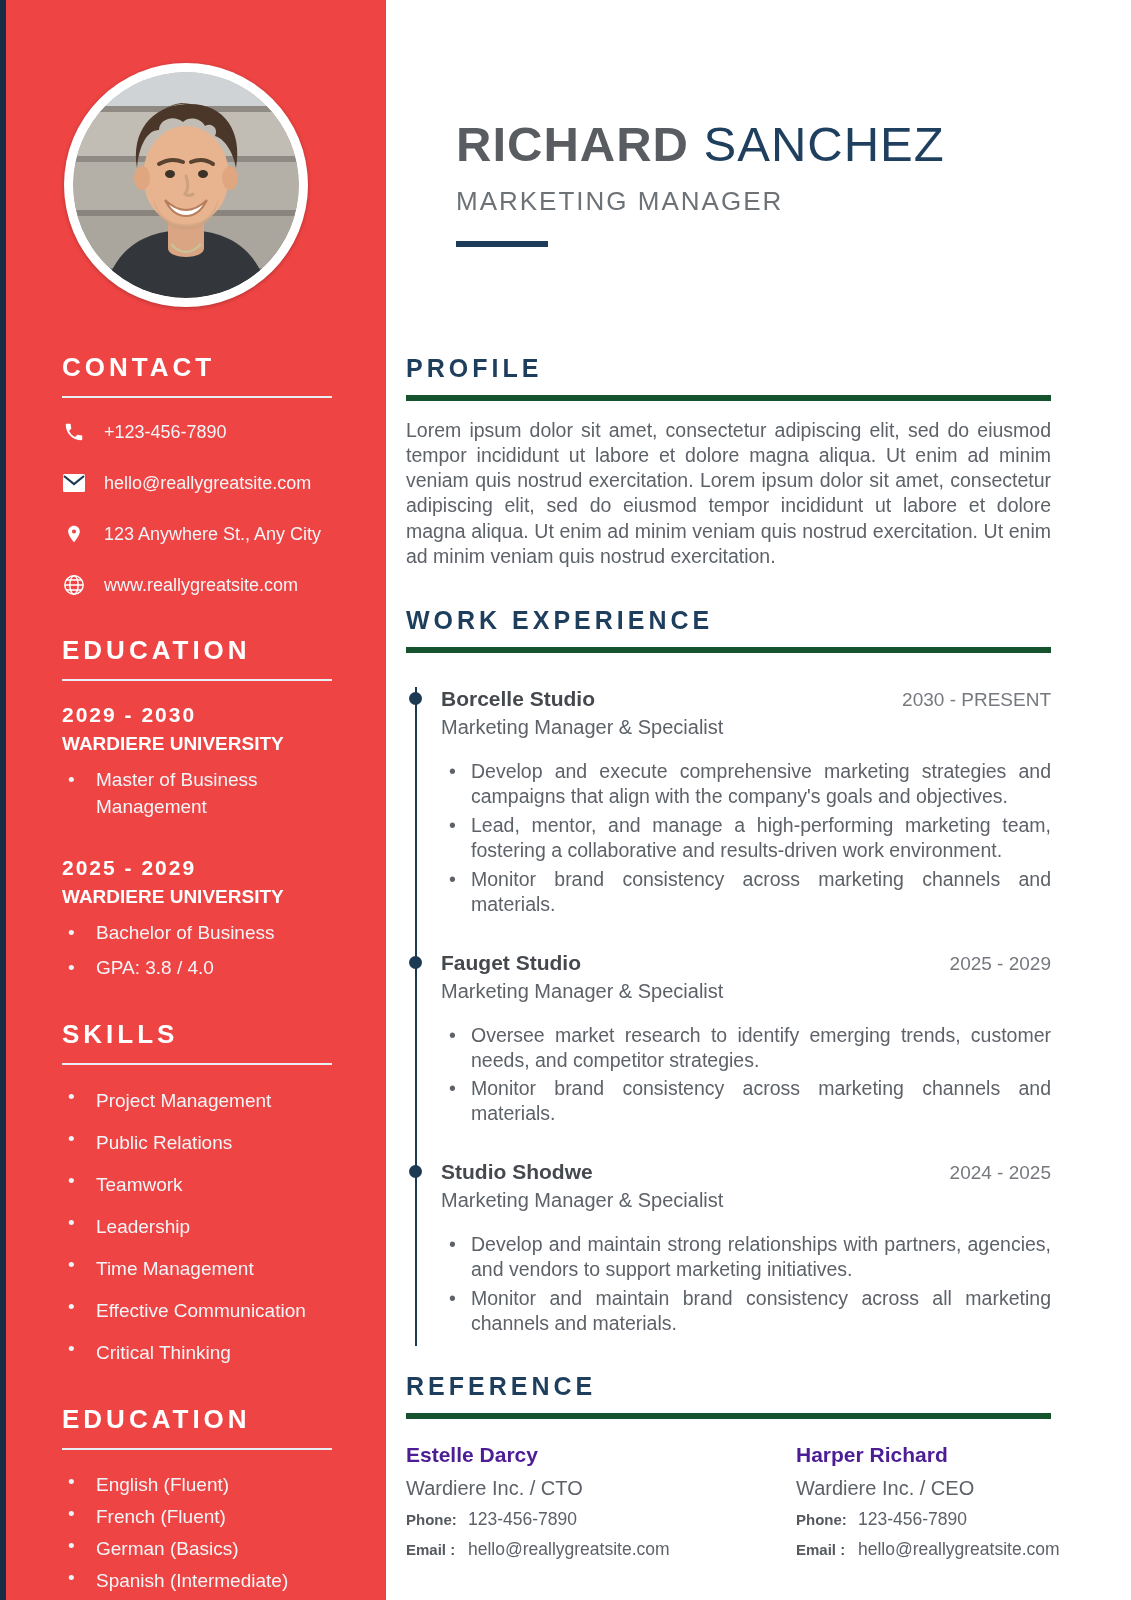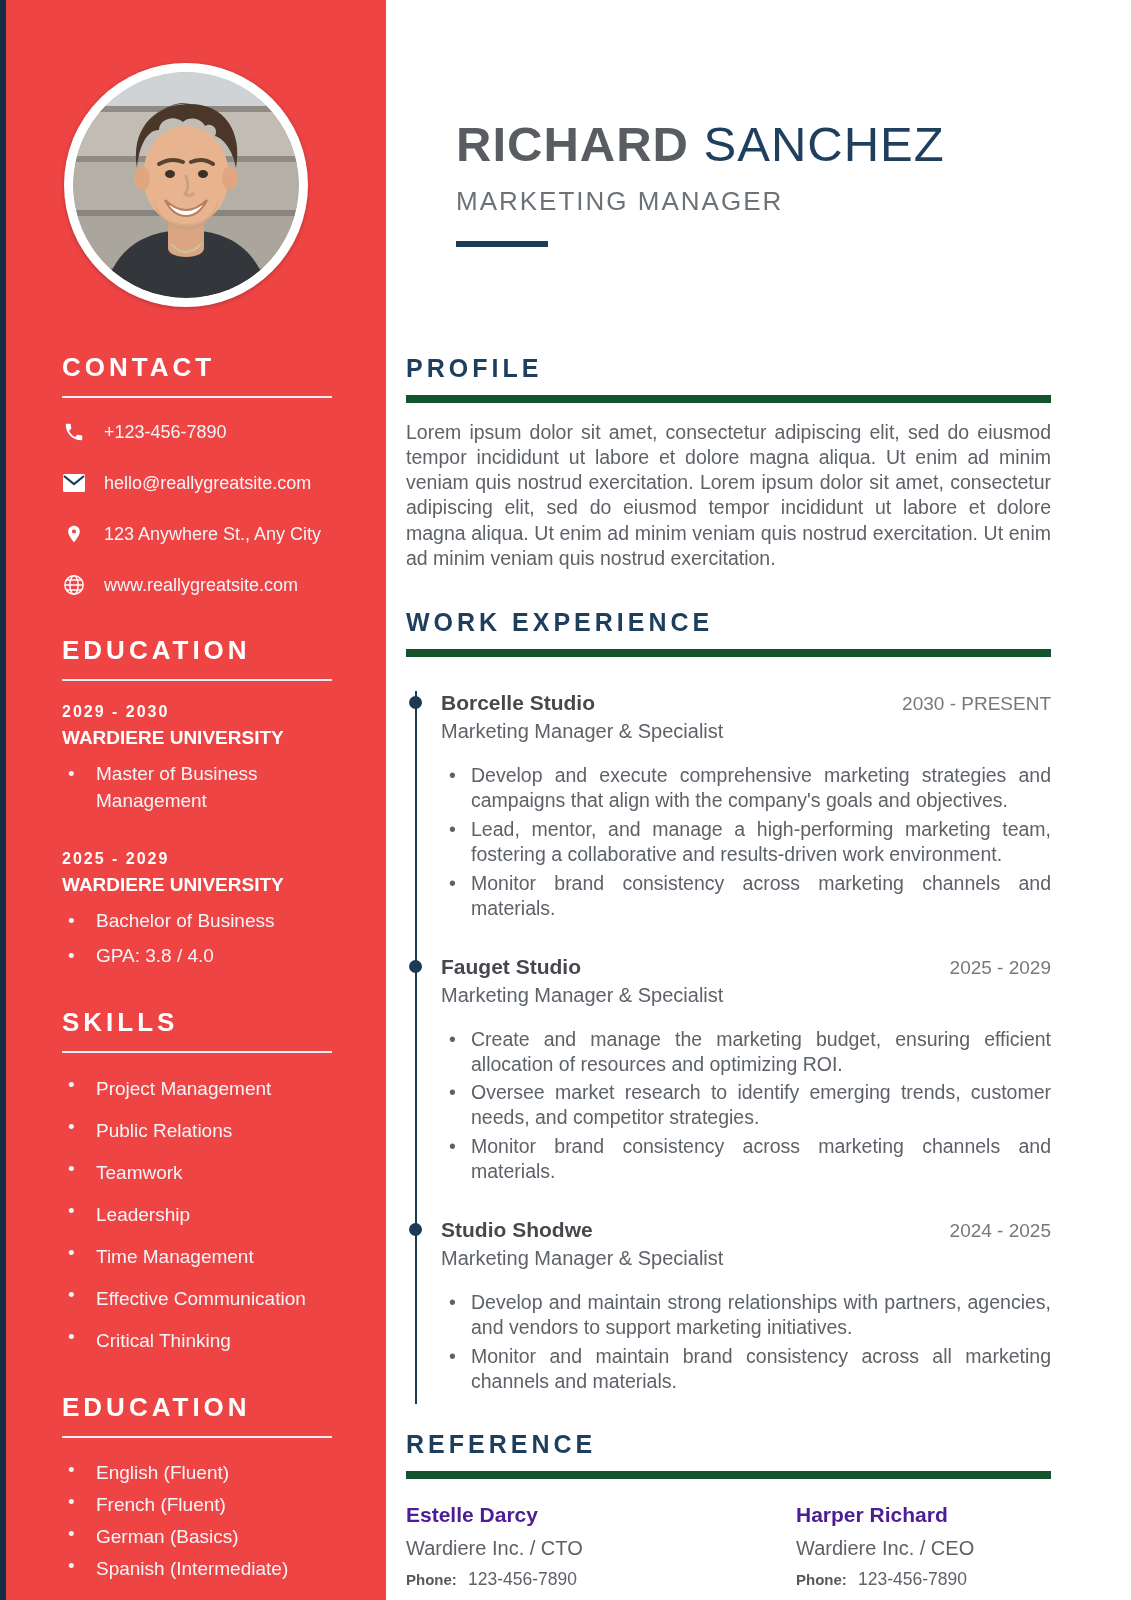--- a/index.html
+++ b/index.html
@@ -32,21 +32,21 @@
   .side-heading {
     font-size: 26px; font-weight: 800; letter-spacing: 4px; color: #ffffff;
     padding-bottom: 13px; border-bottom: 2px solid #e8eef4; margin-bottom: 22px;
   }
   .contact-list { list-style: none; }
   .contact-item { display: flex; align-items: center; gap: 18px; margin-bottom: 27px; }
   .contact-item .cicon { width: 24px; height: 24px; flex: 0 0 24px; display: inline-flex; align-items: center; justify-content: center; }
   .contact-item .ctext { font-size: 18px; color: #f2f5f8; }
 
   .edu-entry { margin-bottom: 36px; }
-  .edu-years { font-size: 16px; font-weight: 700; letter-spacing: 2px; color: #ffffff; margin-bottom: 6px; }
+  .edu-years { font-size: 21px; font-weight: 700; letter-spacing: 2px; color: #ffffff; margin-bottom: 6px; }
   .edu-school { font-size: 19px; font-weight: 700; color: #ffffff; margin-bottom: 12px; }
 
   ul.dot-list { list-style: none; }
   ul.dot-list li { position: relative; padding-left: 34px; font-size: 19px; color: #f2f5f8; }
   ul.dot-list li::before {
     content: "•"; position: absolute; left: 6px; top: 0; color: #f2f5f8; font-size: 19px;
   }
   ul.edu-list li { margin-bottom: 8px; line-height: 1.4; }
   ul.skill-list li { margin-bottom: 15px; line-height: 1.0; padding-top: 4px; padding-bottom: 4px;}
   ul.lang-list li { margin-bottom: 7px; line-height: 1.0; padding-top: 3px; padding-bottom: 3px;}
@@ -56,21 +56,21 @@
 
   .header { padding-left: 50px; padding-top: 120px; }
   .name { font-size: 49px; letter-spacing: 1px; line-height: 1; white-space: nowrap; }
   .name .first { font-weight: 800; color: #595d61; }
   .name .last  { font-weight: 400; color: #1f3f5f; }
   .job-title { margin-top: 17px; font-size: 26px; letter-spacing: 2px; color: #6d7277; font-weight: 400; }
   .title-bar { margin-top: 24px; width: 92px; height: 6px; background: #1d3c59; }
 
   .section-heading {
     font-size: 25px; font-weight: 800; letter-spacing: 4px; color: #1e3e5d;
-    padding-bottom: 12px; border-bottom: 8px solid #14532d;
+    padding-bottom: 12px; border-bottom: 6px solid #14532d;
   }
   .profile-section { margin-top: 107px; }
   .profile-text {
     margin-top: 17px; font-size: 19.5px; line-height: 1.29; text-align: justify; color: #5d6268;
   }
 
   .work-section { margin-top: 37px; }
   .jobs { margin-top: 34px; margin-left: 9px; border-left: 2px solid #1d3a55; padding-left: 24px; }
   .job { position: relative; padding-bottom: 30px; }
   .job:last-child { padding-bottom: 6px; }
@@ -278,21 +278,20 @@
         </div>
 
         <div class="job">
           <span class="job-dot"></span>
           <div class="job-head">
             <span class="job-company">Fauget Studio</span>
             <span class="job-dates">2025 - 2029</span>
           </div>
           <div class="job-role">Marketing Manager &amp; Specialist</div>
           <ul class="job-bullets">
-            <li>Create and manage the marketing budget, ensuring efficient allocation of resources and optimizing ROI.</li>
             <li>Oversee market research to identify emerging trends, customer needs, and competitor strategies.</li>
             <li>Monitor brand consistency across marketing channels and materials.</li>
           </ul>
         </div>
 
         <div class="job">
           <span class="job-dot"></span>
           <div class="job-head">
             <span class="job-company">Studio Shodwe</span>
             <span class="job-dates">2024 - 2025</span>

